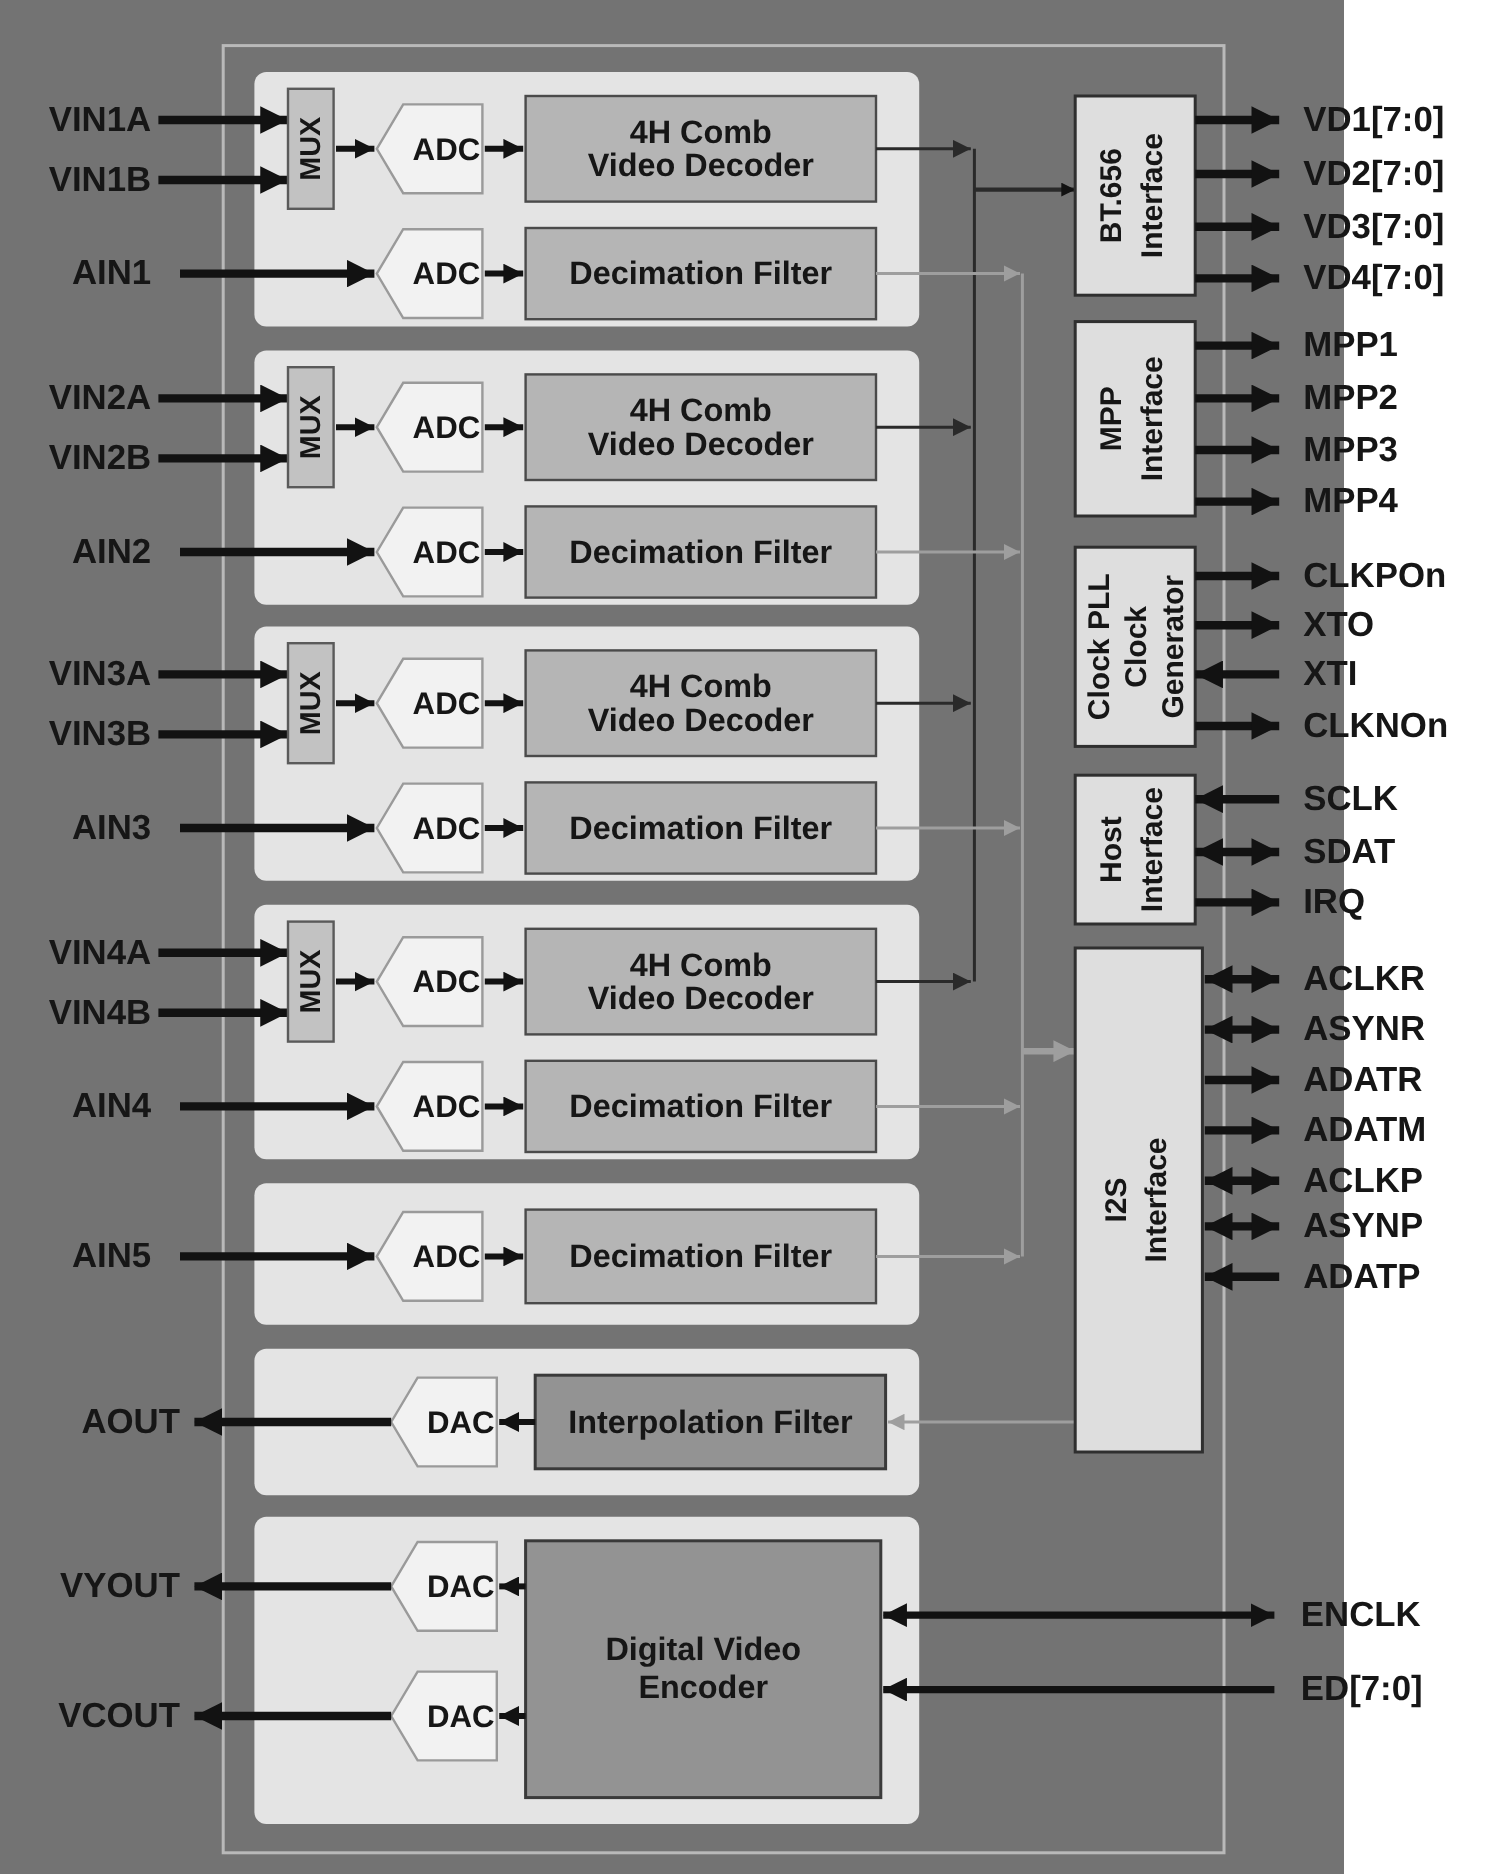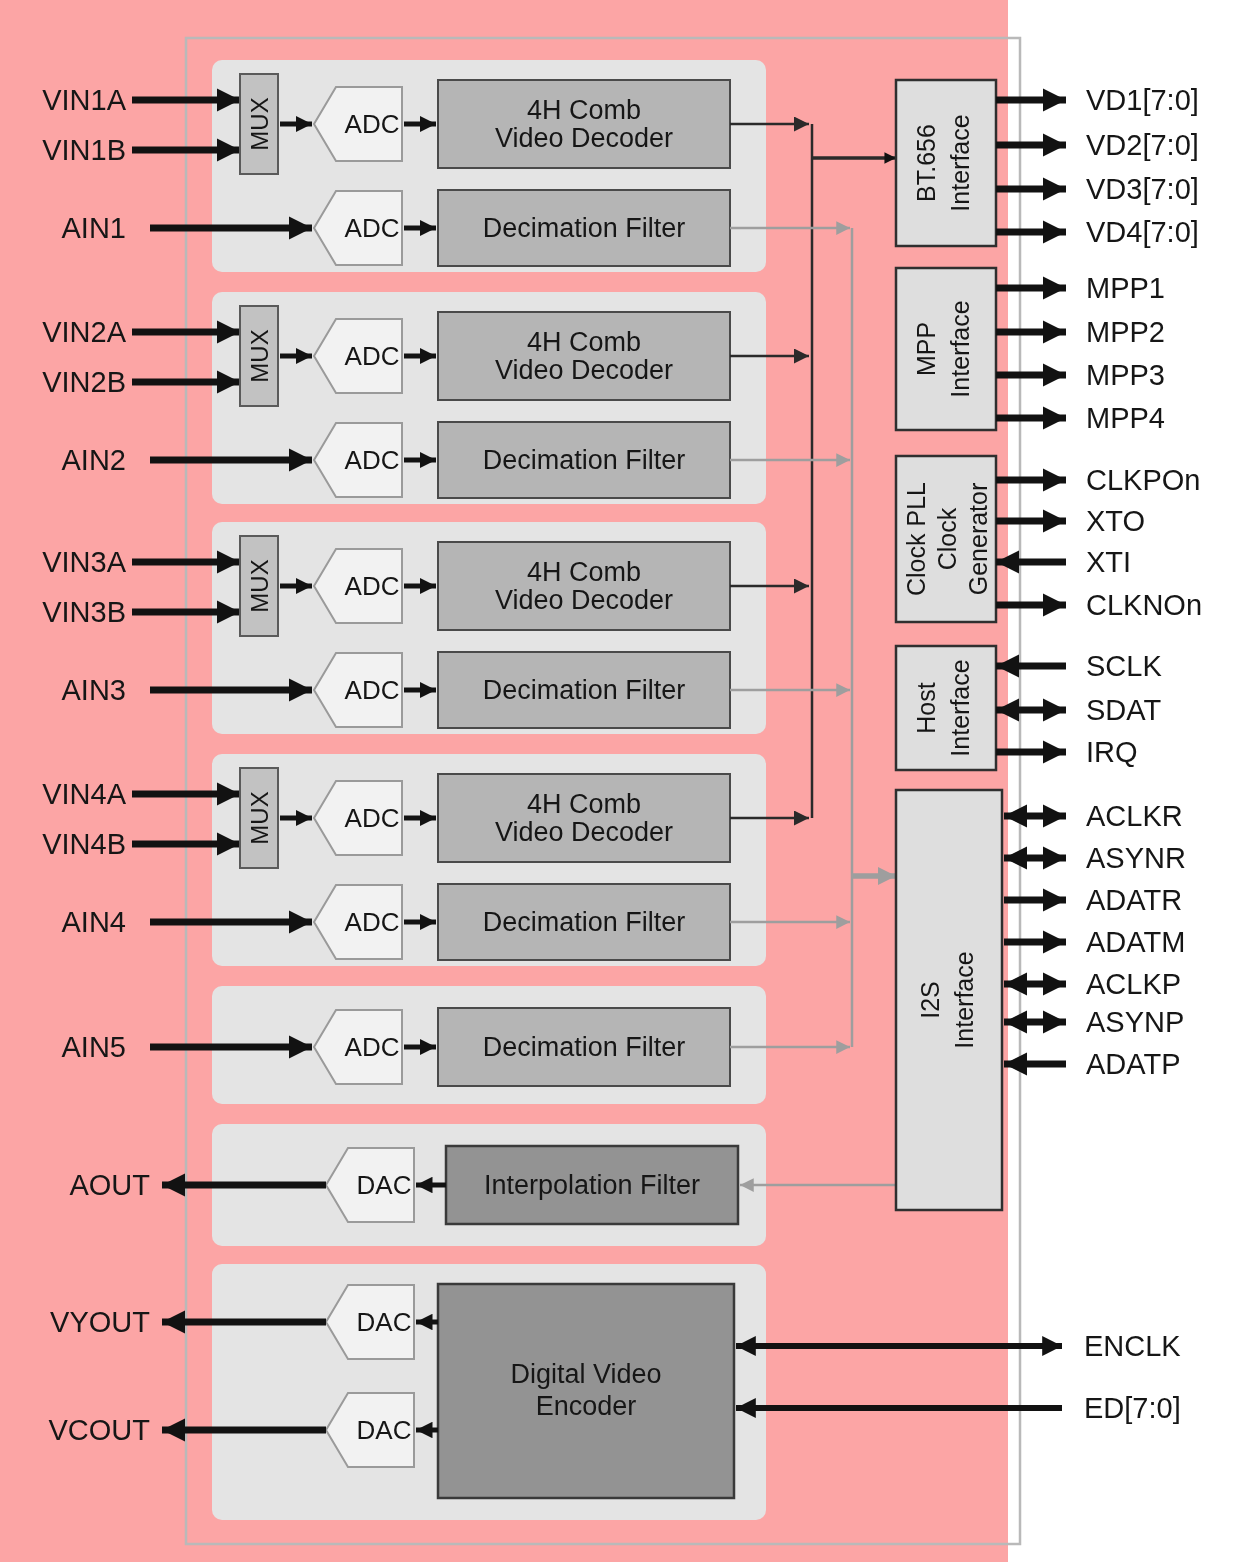--- a/index.html
+++ b/index.html
@@ -1,17 +1,17 @@
 <!DOCTYPE html>
 <html><head>
 <meta charset="utf-8">
 <style>
   html,body{margin:0;padding:0;background:#ffffff;}
-  .stage{width:1008px;height:1562px;position:relative;background:#fca5a5;
-         font-family:"Liberation Sans","DejaVu Sans",sans-serif;}
+  .stage{width:1120px;height:1562px;position:relative;background:#737373;
+         font-family:"Liberation Sans","DejaVu Sans",sans-serif;font-weight:bold;}
   svg{display:block;}
   text{fill:#161616;font-family:"Liberation Sans","DejaVu Sans",sans-serif;}
   .port-label{font-size:29px;}
   .block-label{font-size:27px;}
   .adc-label{font-size:26px;}
   .mux-label{font-size:24px;}
   .iface-label{font-size:25px;}
   .group-bg{fill:#e4e4e4;}
   .block{fill:#b5b5b5;stroke:#4a4a4a;stroke-width:2;}
   .block-dark{fill:#939393;stroke:#3a3a3a;stroke-width:2.5;}

